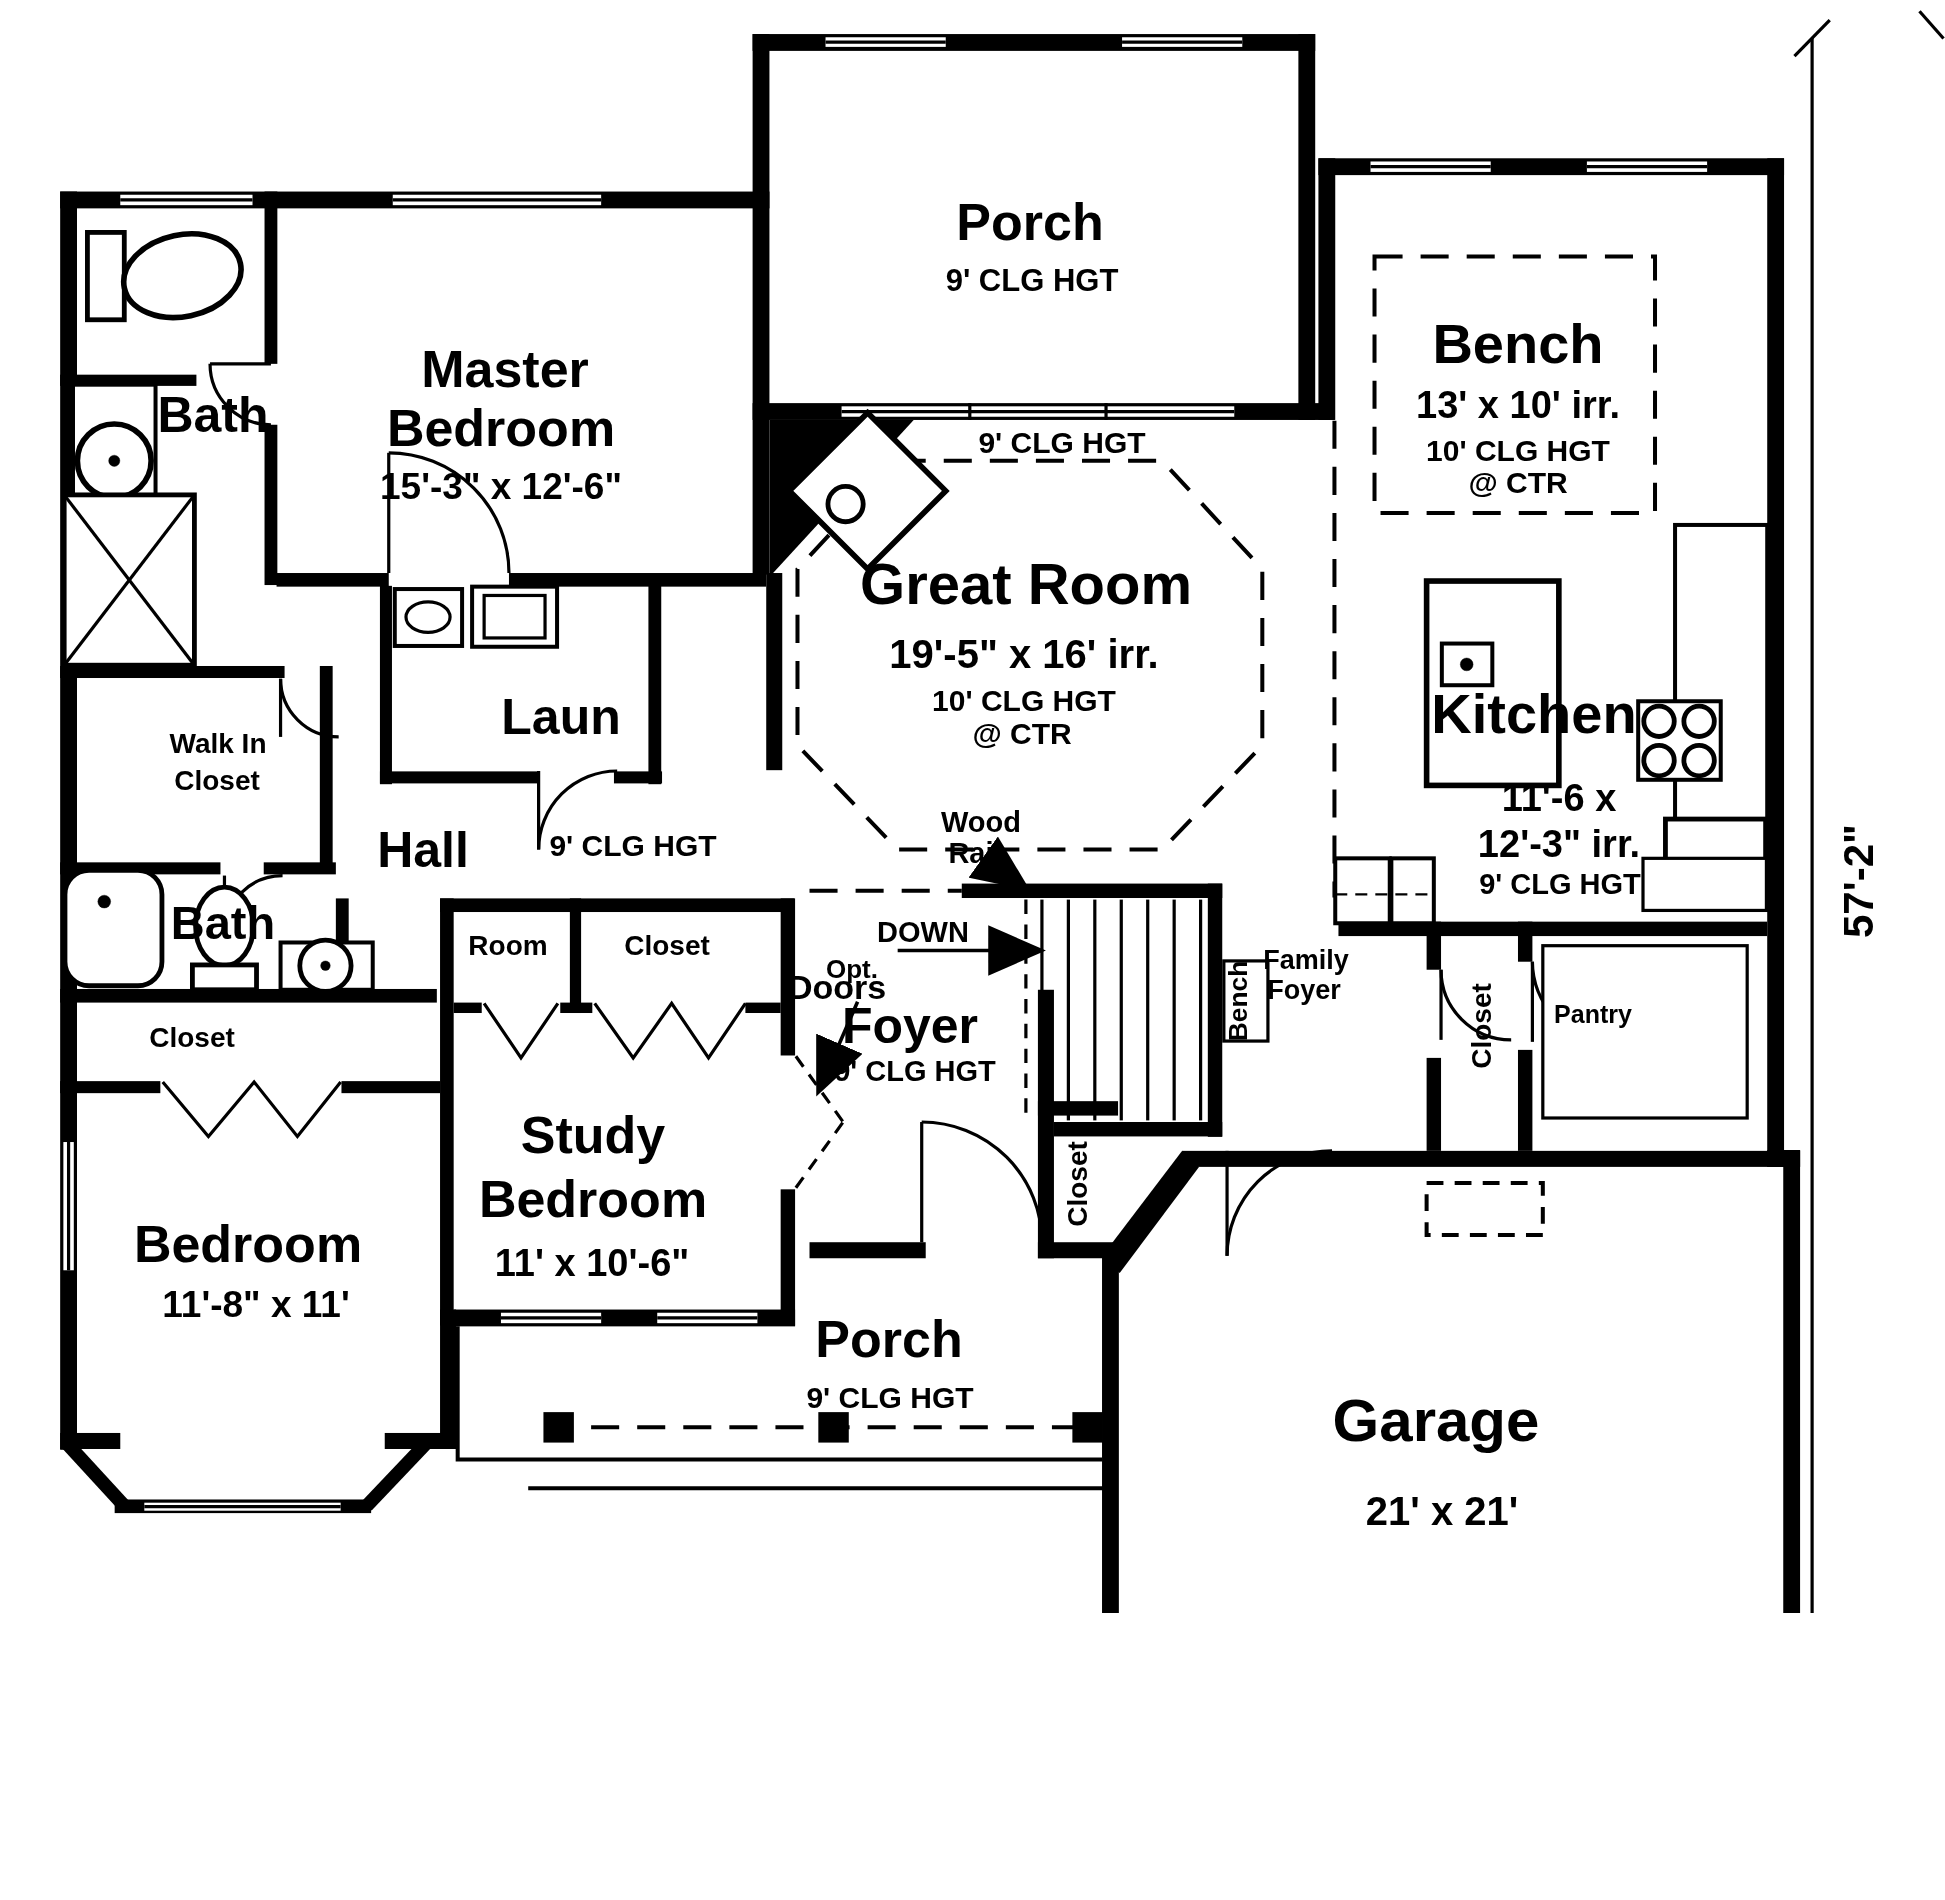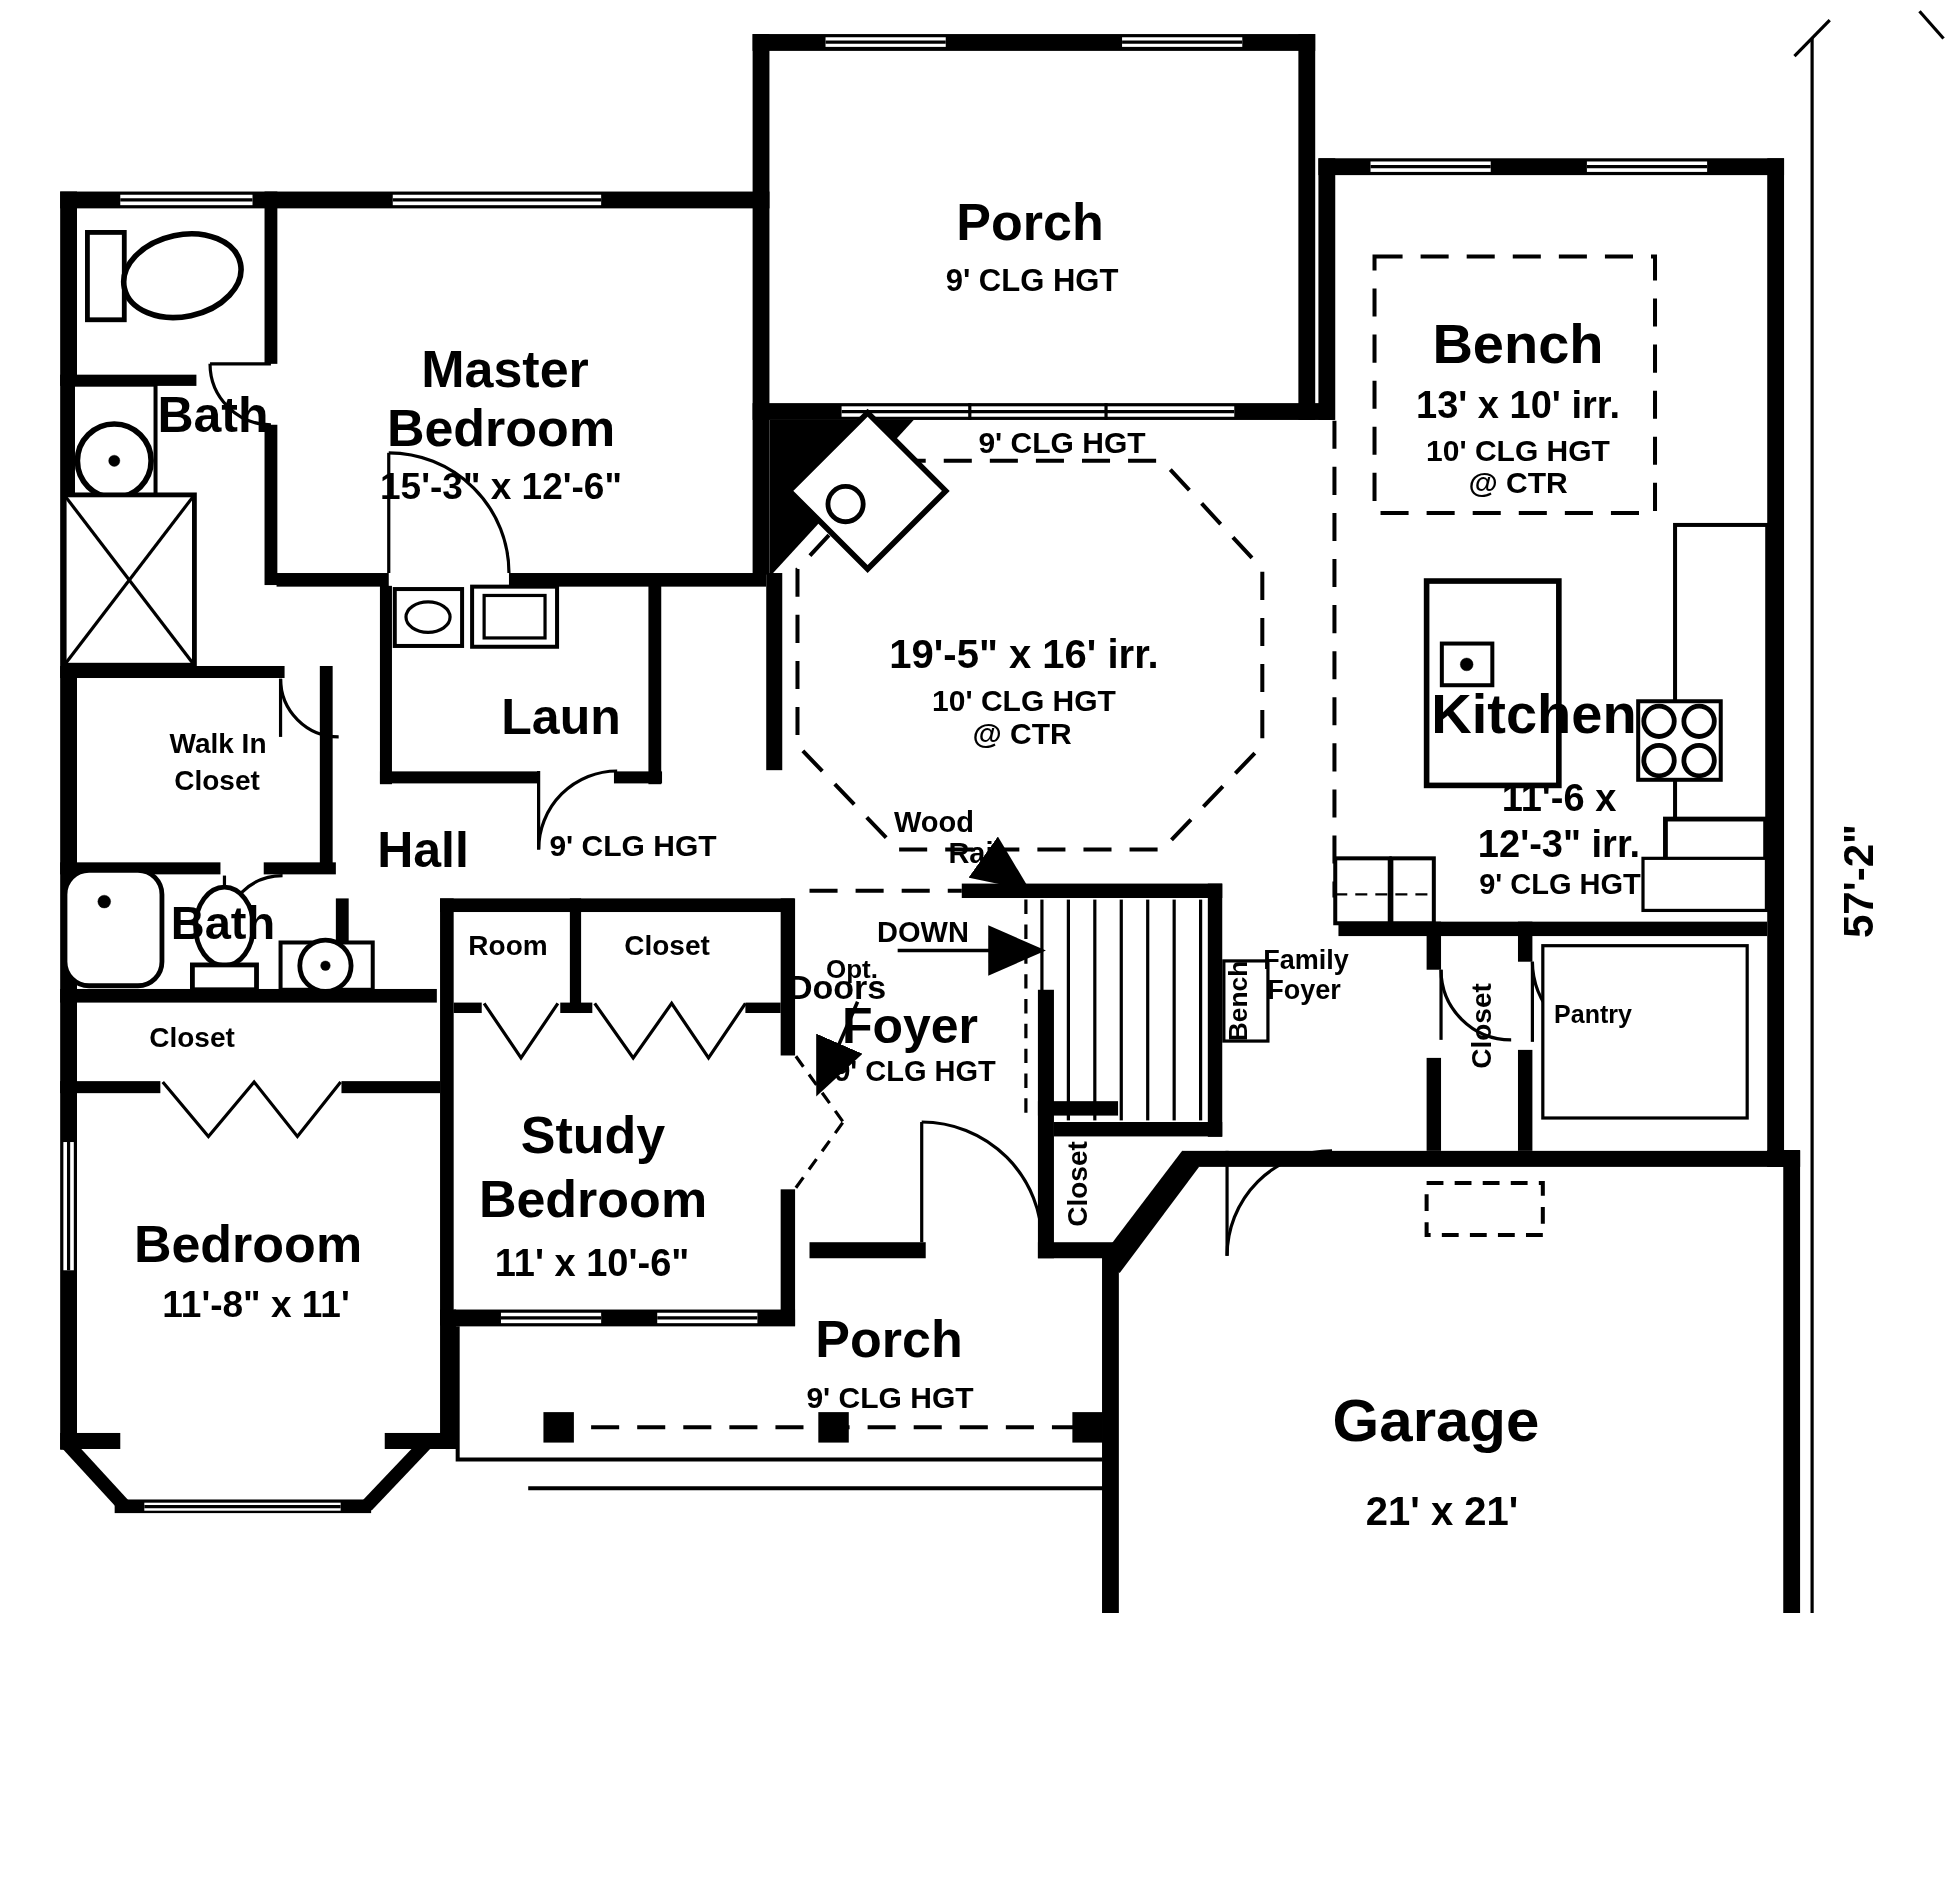--- a/index.html
+++ b/index.html
@@ -279,20 +279,21 @@
   <div class="lbl" style="left:561px;top:717px;font-size:50px">Laun</div>
   <div class="lbl" style="left:423px;top:850px;font-size:50px">Hall</div>
   <div class="lbl" style="left:633px;top:846px;font-size:30px">9' CLG HGT</div>
 
   <div class="lbl" style="left:1518px;top:344px;font-size:56px">Bench</div>
   <div class="lbl" style="left:1518px;top:405px;font-size:38px">13' x 10' irr.</div>
   <div class="lbl" style="left:1518px;top:451px;font-size:30px">10' CLG HGT</div>
   <div class="lbl" style="left:1518px;top:483px;font-size:30px">@ CTR</div>
 
   <div class="lbl" style="left:1062px;top:443px;font-size:30px">9' CLG HGT</div>
+  <div class="lbl" style="left:1026px;top:584px;font-size:58px">Great Room</div>
   <div class="lbl" style="left:1024px;top:654px;font-size:40px">19'-5" x 16' irr.</div>
   <div class="lbl" style="left:1024px;top:701px;font-size:30px">10' CLG HGT</div>
   <div class="lbl" style="left:1022px;top:734px;font-size:30px">@ CTR</div>
 
   <div class="lbl" style="left:1534px;top:714px;font-size:56px">Kitchen</div>
   <div class="lbl" style="left:1559px;top:798px;font-size:38px">11'-6 x</div>
   <div class="lbl" style="left:1559px;top:844px;font-size:38px">12'-3" irr.</div>
   <div class="lbl" style="left:1560px;top:884px;font-size:29px">9' CLG HGT</div>
 
   <div class="lbl" style="left:223px;top:922px;font-size:47px">Bath</div>
@@ -316,21 +317,21 @@
 
   <div class="lbl" style="left:248px;top:1244px;font-size:52px">Bedroom</div>
   <div class="lbl" style="left:256px;top:1304px;font-size:37px">11'-8" x 11'</div>
 
   <div class="lbl" style="left:889px;top:1339px;font-size:52px">Porch</div>
   <div class="lbl" style="left:890px;top:1398px;font-size:30px">9' CLG HGT</div>
 
   <div class="lbl" style="left:1436px;top:1421px;font-size:60px">Garage</div>
   <div class="lbl" style="left:1442px;top:1511px;font-size:40px">21' x 21'</div>
 
-  <div class="lbl" style="left:934px;top:822px;font-size:29px">Wood</div>
+  <div class="lbl" style="left:981px;top:822px;font-size:29px">Wood</div>
   <div class="lbl" style="left:975px;top:853px;font-size:29px">Rail</div>
   <div class="lbl" style="left:923px;top:932px;font-size:29px">DOWN</div>
   <div class="lbl" style="left:852px;top:969px;font-size:26px">Opt.</div>
   <div class="lbl" style="left:837px;top:987px;font-size:34px">Doors</div>
 
   <div class="lbl v" style="left:1859px;top:881px;font-size:42px">57'-2"</div>
   <div class="lbl" style="left:905px;top:1819px;font-size:42px">54'-9"</div>
 
 </div>
 

